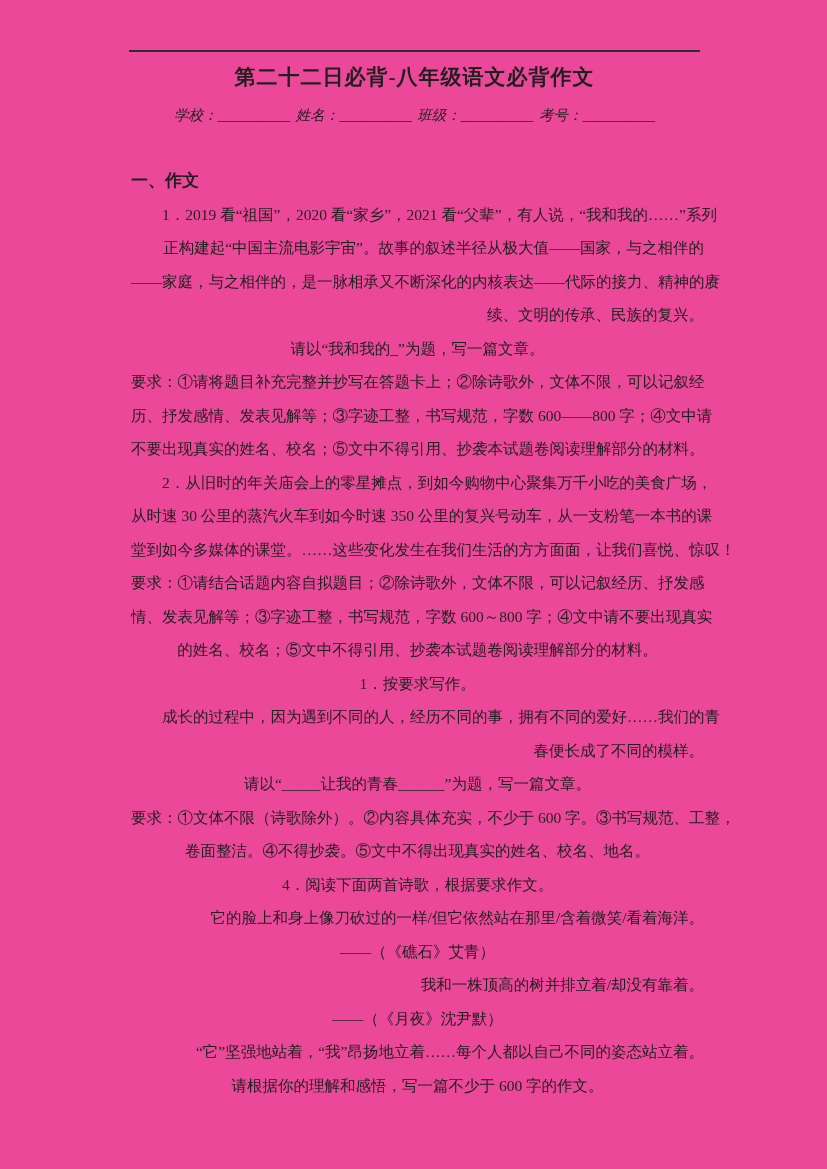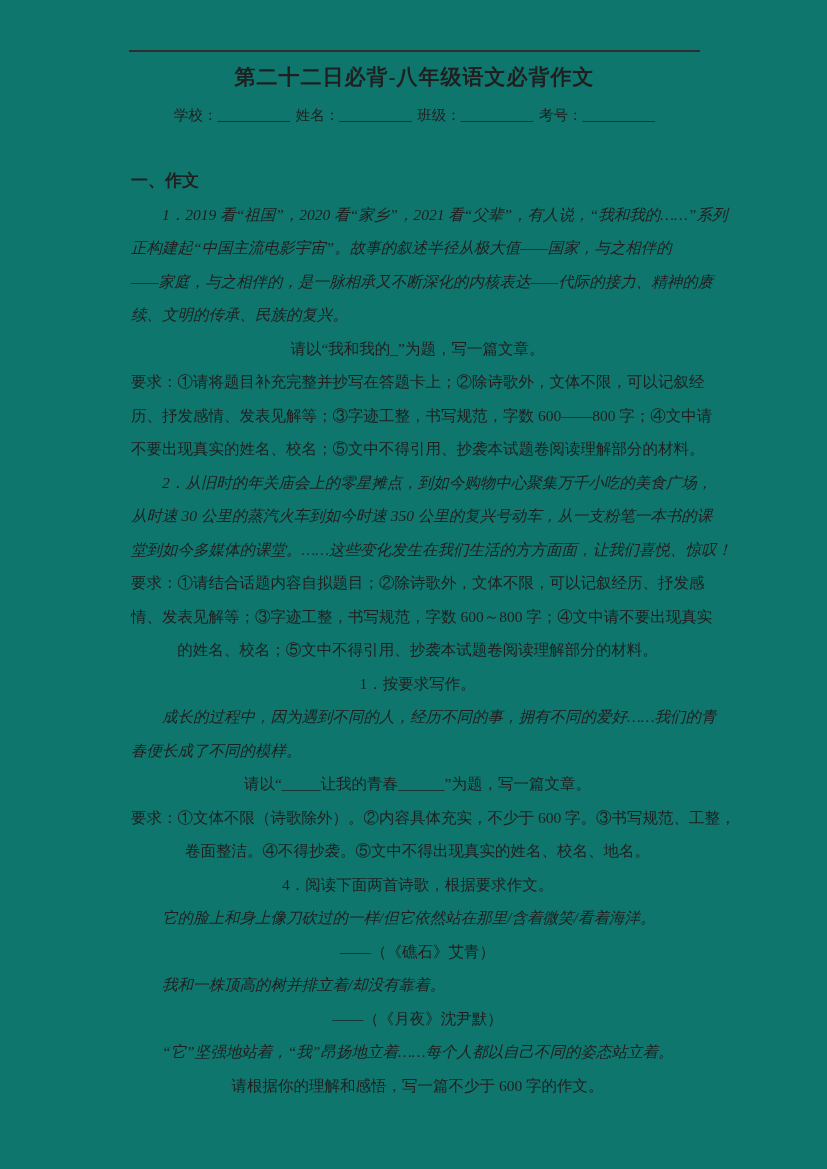--- a/index.html
+++ b/index.html
@@ -6,21 +6,21 @@
     margin: 0;
     padding: 0;
     background: #ffffff;
     font-family: "Liberation Serif", "DejaVu Serif", serif;
     color: #1f1f1f;
   }
   .page {
     position: relative;
     width: 827px;
     height: 1169px;
-    background: #0f766e;
+    background: #ec4899;
     overflow: hidden;
   }
   .top-rule {
     position: absolute;
     left: 129px;
     top: 50px;
     width: 571px;
     height: 2px;
     background: #2e2e2e;
   }
@@ -36,41 +36,42 @@
     white-space: nowrap;
   }
   .info-line {
     position: absolute;
     left: 130px;
     top: 106px;
     width: 569px;
     text-align: center;
     font-size: 14.5px;
     white-space: nowrap;
+    font-style: italic;
   }
   .info-line .field { margin: 0 1px; }
   .info-line .blank { letter-spacing: 0; }
   .content {
     position: absolute;
     left: 130px;
     top: 164px;
     width: 575px;
     font-size: 15.5px;
   }
   .content p {
     margin: 1px;
     line-height: 32.5px;
     white-space: nowrap;
   }
   .heading {
     font-weight: bold;
     font-size: 17px;
   }
   .kai {
-    font-style: italic; 
+    text-align: right;
   }
   .song { font-style: normal; text-align: center; }
   .indent { text-indent: 31px; }
   .right { text-align: center; }
 </style>
 </head>
 <body>
 
 <div class="page">
 

